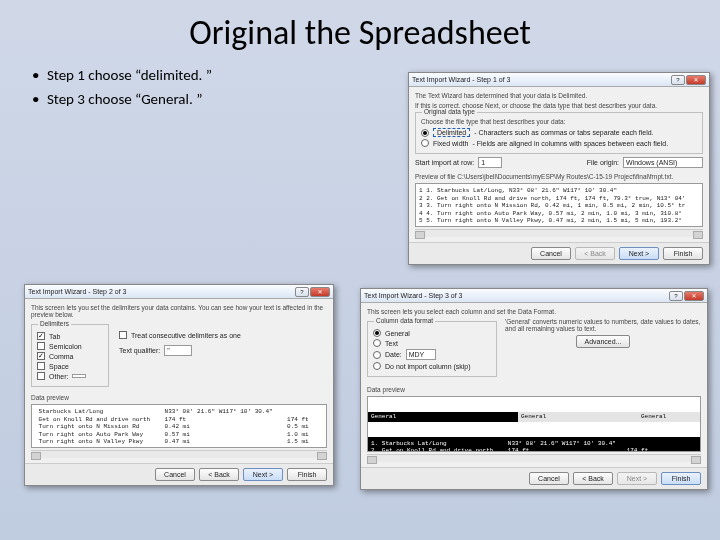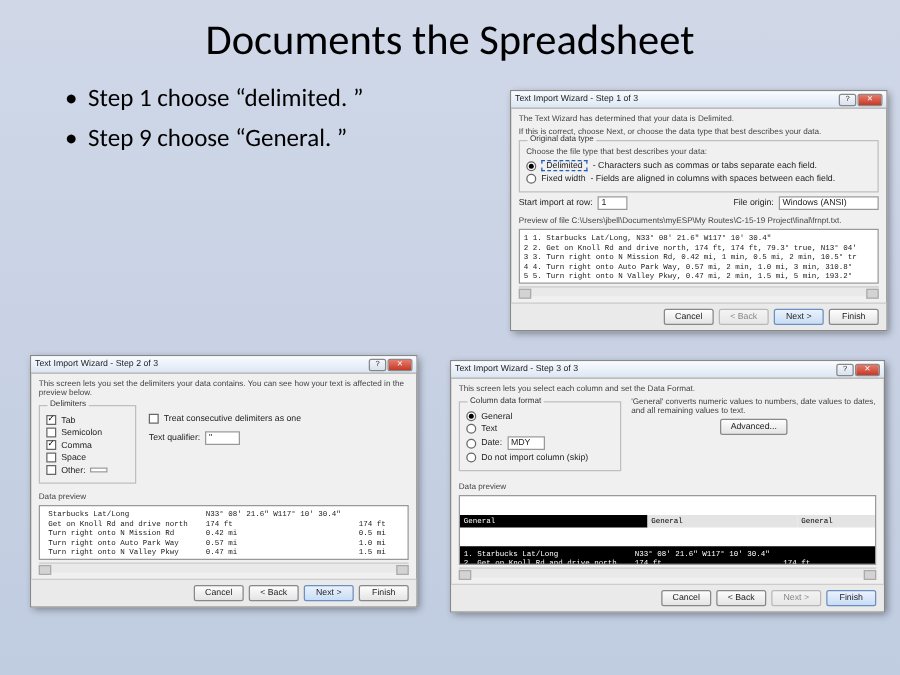--- a/index.html
+++ b/index.html
@@ -12,22 +12,22 @@
     overflow: hidden;
   }
   .title {
     text-align: center;
     font-size: 34px;
     font-weight: 400;
     padding: 12px 0 10px 0;
     color: #000;
   }
   .steps {
-    padding-left: 52px;
-    font-size: 20px;
+    padding-left: 32px;
+    font-size: 15px;
     line-height: 1.6;
   }
   .steps li { list-style: none; }
   .steps li::before { content: "• "; margin-right: 4px; }
 
   .dialog {
     position: absolute;
     background: #f0f0f0;
     border: 1px solid #888;
     box-shadow: 2px 2px 6px rgba(0,0,0,0.4);
@@ -103,24 +103,24 @@
   .hscroll { height:8px; background:#e9e9e9; border-top:1px solid #ccc; position:relative; margin-top:2px;}
   .hscroll::before,.hscroll::after{content:"";position:absolute;top:1px;width:8px;height:6px;background:#d3d3d3;border:1px solid #aaa;}
   .hscroll::before{left:0}.hscroll::after{right:0}
 
   .colhead { background:#e4e4e4; color:#000; }
   .colhead.sel { background:#000; color:#fff; }
 </style>
 </head>
 <body>
 
-<h1 class="title">Documents the Spreadsheet</h1>
+<h1 class="title">Original the Spreadsheet</h1>
 <ul class="steps">
   <li>Step 1 choose “delimited. ”</li>
-  <li>Step 9 choose “General. ”</li>
+  <li>Step 3 choose “General. ”</li>
 </ul>
 
 <div id="dlg1" class="dialog">
   <div class="dlg-titlebar">
     <span>Text Import Wizard - Step 1 of 3</span>
     <span class="spacer"></span>
     <span class="winbtn min">?</span>
     <span class="winbtn close">✕</span>
   </div>
   <div class="dlg-body">

